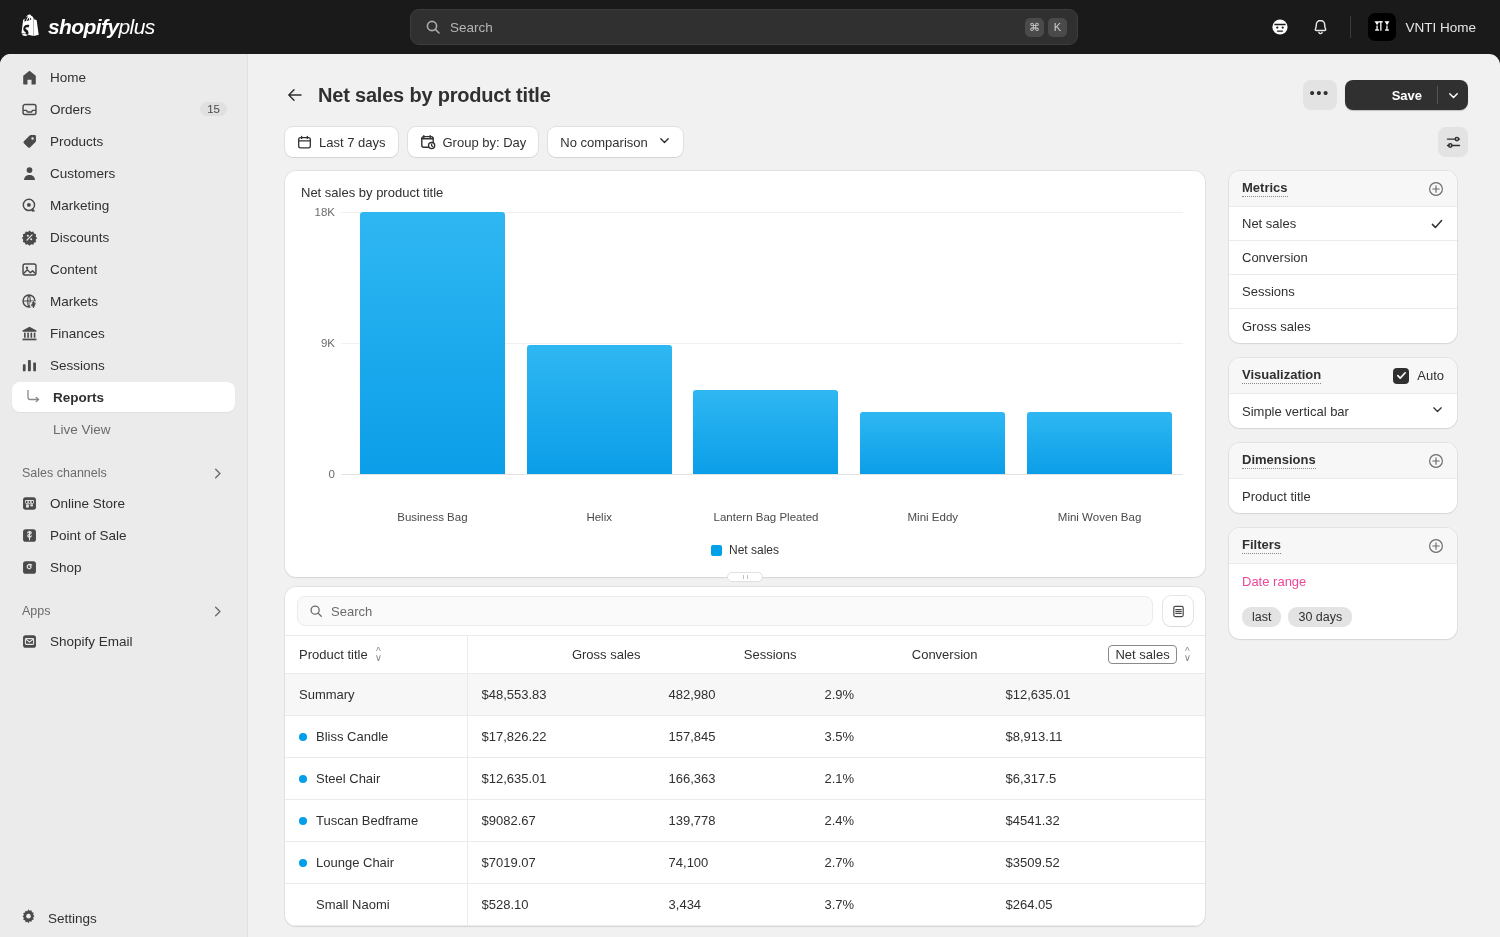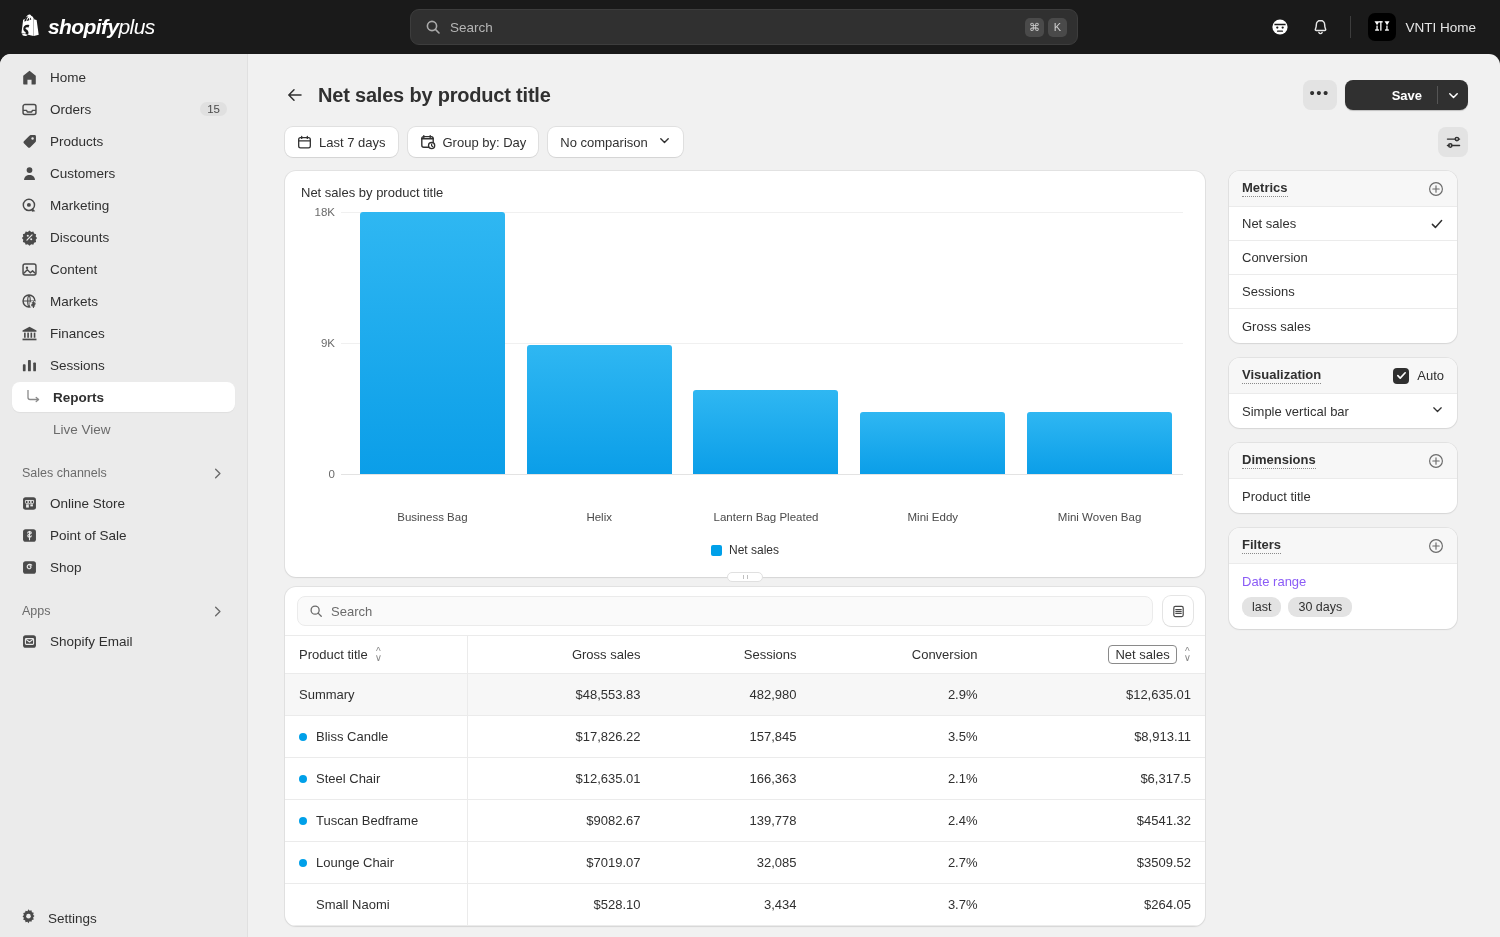--- a/index.html
+++ b/index.html
@@ -193,21 +193,21 @@
   thead th { border-top: 1px solid #ebebeb; border-bottom: 1px solid #ebebeb; height: 38px; padding: 0 14px; }
   th.col-name { text-align: left; width: 182px; border-right: 1px solid #ebebeb; }
   th.col-num { text-align: right; }
   .th-inner { display: flex; align-items: center; gap: 7px; }
   .th-inner.right { justify-content: flex-end; }
   .sort-ico { display: flex; flex-direction: column; align-items: center; line-height: .6; color: #8a8a8a; font-size: 10px; }
   .netsales-box { border: 1px solid #8a8a8a; border-radius: 4px; padding: 1px 6px; }
   tbody tr { height: 42px; }
   tbody td { border-bottom: 1px solid #ebebeb; padding: 0 14px; }
   tbody td.name { text-align: left; border-right: 1px solid #ebebeb; }
-  tbody td.num { text-align: right; }
+  tbody td.num { }
   tr.summary td { background: #f7f7f7; }
   .dotname { display: flex; align-items: center; gap: 9px; }
   .dot { width: 8px; height: 8px; border-radius: 50%; background: #00a0e9; flex: 0 0 auto; }
   .dot.none { background: transparent; }
 
   
   .rpanel { flex: 0 0 228px; }
   .pcard {
     background: #fff; border-radius: 11px; margin-bottom: 15px;
     box-shadow: 0 0 0 1px rgba(0,0,0,.06), 0 1px 2px rgba(0,0,0,.06);
@@ -228,21 +228,21 @@
   }
   .prow:last-child { border-bottom: none; }
   .check-ico { width: 14px; height: 14px; }
   .auto-wrap { display: flex; align-items: center; gap: 8px; }
   .cbox {
     width: 16px; height: 16px; border-radius: 4px; background: #303030;
     display: flex; align-items: center; justify-content: center;
   }
   .auto-lab { font-size: 13px; color: #303030; }
   .filter-body { padding: 10px 13px 12px 13px; }
-  .filter-label { font-size: 13px; color: #8b5cf6; margin-bottom: 8px; }
+  .filter-label { font-size: 13px; color: #ec4899; margin-bottom: 18px; }
   .pillrow { display: flex; gap: 7px; }
   .pill { background: #e3e3e3; border-radius: 9px; font-size: 12.5px; color: #303030; padding: 3px 10px; cursor: pointer; }
 </style>
 </head>
 <body>
 
 <div class="topbar">
   <div class="logo-wrap">
     <svg class="logo-bag" viewBox="0 0 24 27">
       <path fill="#fff" d="M17.6 4.7c-.1 0-.4-.1-.6-.1-.3-1.3-1-2.5-2.3-2.8-.4-.9-1-1.4-1.9-1.4-2 0-3.3 2.5-3.9 4.5-.9.3-1.6.5-1.7.5-.5.2-.5.2-.6.7C6.6 6.4 5 19.2 5 19.2L17 22V4.7h.6zM12.8 6.2l-2.5.8c.5-1.8 1.3-2.8 2.1-3.1.2.5.4 1.2.4 2.3zm-1.4-3.7c.2 0 .4.1.5.2-.9.5-1.8 1.7-2.2 4.2l-2 .6c.6-2 1.8-5 3.7-5zm.6 11.1s-.7-.4-1.6-.4c-1.3 0-1.4.8-1.4 1 0 1.1 3 1.6 3 4.3 0 2.2-1.3 3.5-3.1 3.5-2.1 0-3.2-1.3-3.2-1.3l.6-1.9s1.1 1 2.1 1c.6 0 .9-.5.9-.9 0-1.5-2.5-1.5-2.5-4 0-2.1 1.5-4.1 4.4-4.1 1.1 0 1.7.3 1.7.3l-.9 2.5zM13.6 5.9c0-.1 0-.2 0-.4 0-.8-.1-1.4-.3-1.9.7.1 1.2 1 1.5 2l-1.2.3zM17.5 4.6c-.1 0-.1 0-.2 0V22l5-1.2s-2.1-14.6-2.2-14.7c0-.1-.1-.2-.3-.2-.1 0-1.6-.1-1.6-.1l-.7-1.2z"></path>
@@ -716,21 +716,21 @@
                 <td class="num">$4541.32</td>
               </tr>
               <tr>
                 <td class="name">
                     <span class="dotname">
                       <span class="dot"></span>
                       <span>Lounge Chair</span>
                     </span>
                   </td>
                 <td class="num">$7019.07</td>
-                <td class="num">32,085</td>
+                <td class="num">74,100</td>
                 <td class="num">2.7%</td>
                 <td class="num">$3509.52</td>
               </tr>
               <tr>
                 <td class="name">
                     <span class="dotname">
                       <span class="dot none"></span>
                       <span>Small Naomi</span>
                     </span>
                   </td>

